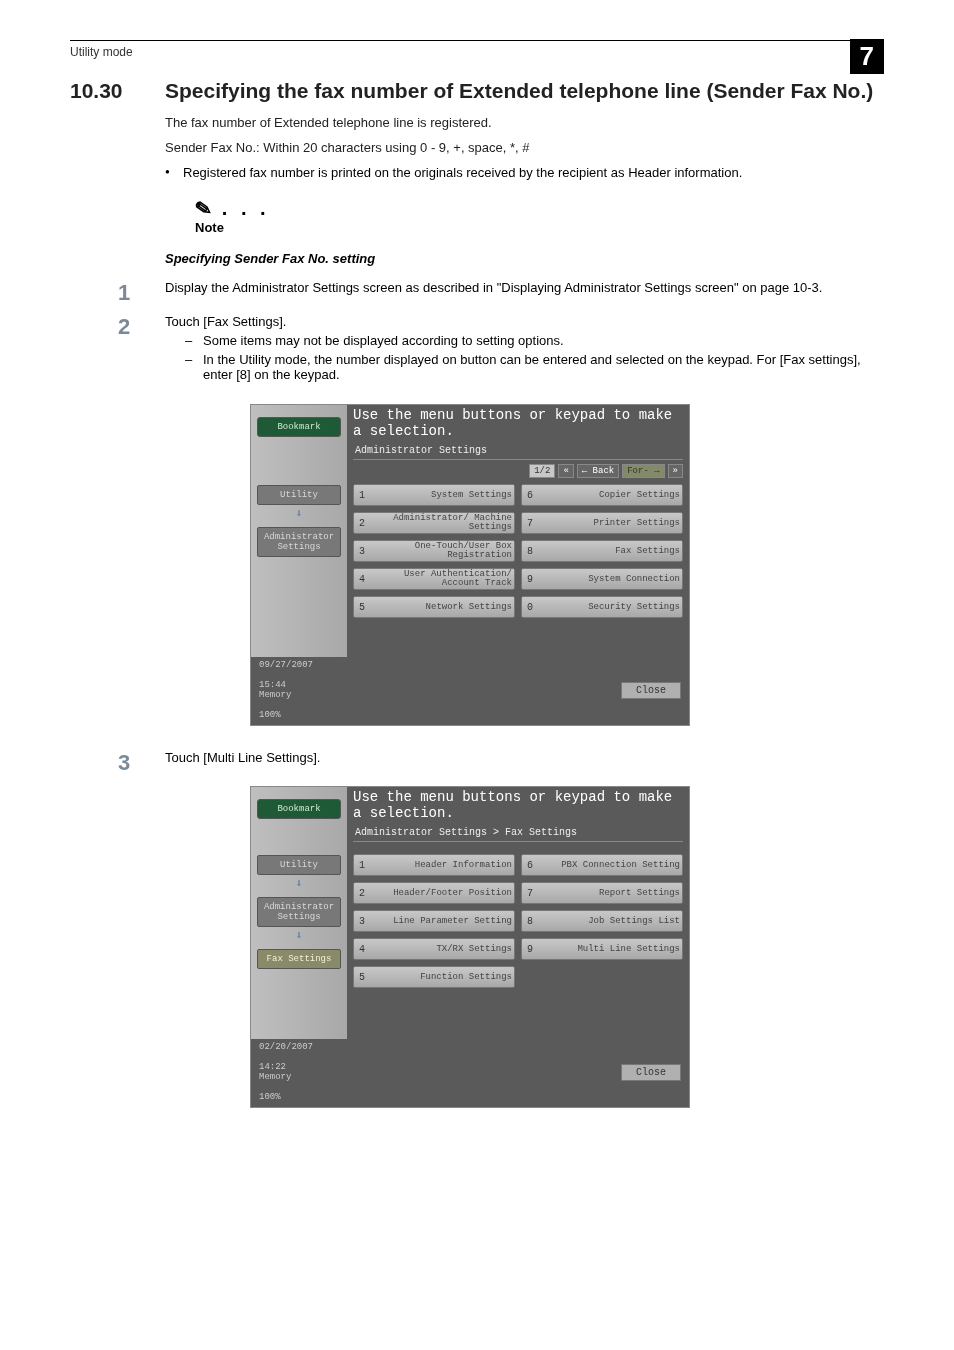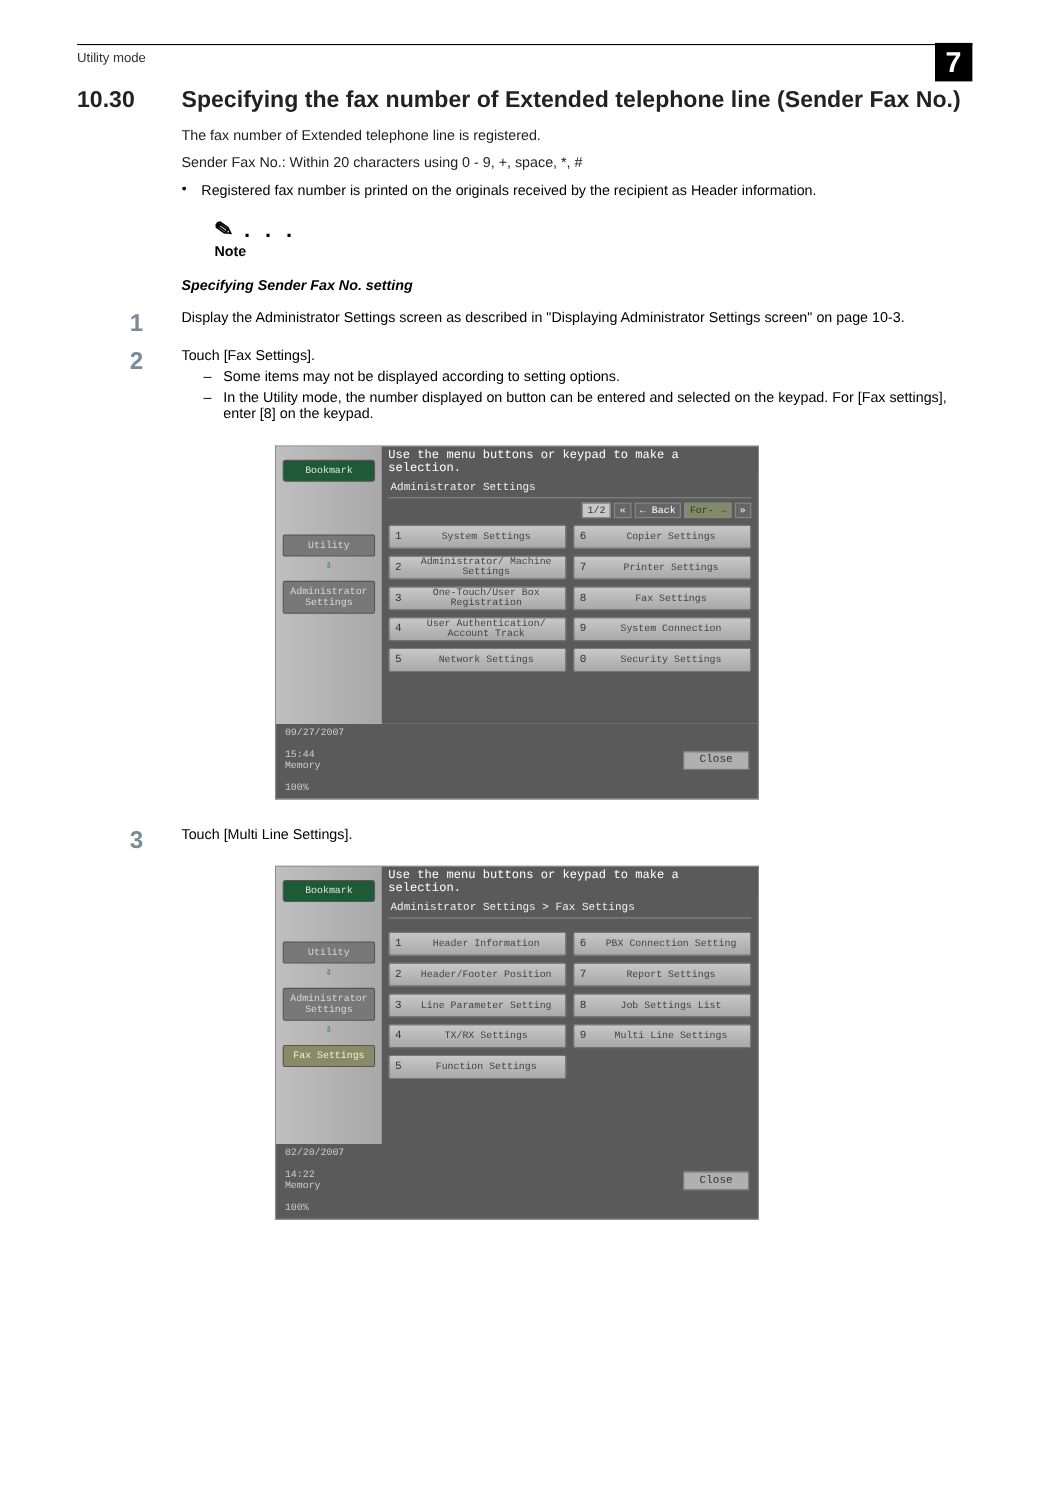--- a/index.html
+++ b/index.html
@@ -30,37 +30,37 @@
     .subhead { font-weight:bold; font-size:13px; margin-top:8px; margin-bottom:14px;font-style:italic; }
     .step-row { display:flex; align-items:flex-start; margin:6px 0 8px; }
     .step-num { width:95px; font-size:22px; font-weight:bold; color:#7b8a99; padding-left:48px; }
     .step-body { flex:1; font-size:13px; }
 
     .screen-wrap { margin:10px 0 24px 180px; }
     .screen {
       width:440px; background:#d3d3d3; border:1px solid #888;
       font-family:"Courier New",monospace; font-size:10px; color:#e8e8e8;
     }
-    .scr-top-hint { background:#5a5a5a; color:#fff; padding:2px 6px 0; font-size:11px; }
+    .scr-top-hint { background:#5a5a5a; color:#fff; padding:2px 6px 0; font-size:14px; }
     .scr-sidebar { float:left; width:96px; background:linear-gradient(90deg,#bfbfbf,#a8a8a8); min-height:252px; }
     .scr-main { overflow:hidden; background:#5a5a5a; min-height:252px; position:relative; }
     .scr-breadcrumb { color:#eee; padding:6px 8px 3px; font-size:10px; }
     .scr-rule { height:1px; background:#888; margin:0 6px; }
     .scr-navrow { display:flex; justify-content:flex-end; gap:3px; padding:4px 6px; }
     .chip { background:#c8c8c8; color:#333; border:1px solid #888; padding:1px 4px; font-size:9px; }
     .chip.dark { background:#666; color:#fff; }
     .chip.fwd { background:#828a6a; }
     .menu-area { display:flex; padding:2px 6px 6px; gap:6px; }
     .menu-col { flex:1; display:flex; flex-direction:column; gap:6px; }
     .menu-item {
       display:flex; align-items:center; height:22px;
       background:linear-gradient(#c8c8c8,#a8a8a8); border:1px solid #777; border-radius:2px;
     }
     .menu-item .num { width:16px; text-align:center; color:#333; font-size:10px; }
-    .menu-item .lbl { flex:1; text-align:center; color:#444; font-size:9px; line-height:1; padding:0 2px; }
+    .menu-item .lbl { flex:1; text-align:right; color:#444; font-size:9px; line-height:1; padding:0 2px; }
     .scr-foot { clear:both; display:flex; justify-content:space-between; align-items:center;
                 padding:3px 8px 5px; background:#5a5a5a; font-size:9px; }
     .foot-left span { display:block; color:#ccc; }
     .close-btn { background:#b0b0b0; border:1px solid #777; color:#333; padding:2px 14px; font-size:10px; }
     .sidebtn { margin:8px 6px; background:#787878; color:#d8d8d8; border:1px solid #555; border-radius:2px;
                text-align:center; font-size:9px; padding:4px 2px; }
     .sidebtn.bm { margin-top:12px; background:#1f5a36; color:#cfe8d3; border-radius:3px; }
     .sidearrow { text-align:center; color:#1c4f86; font-size:10px; margin-top:-6px; }
     .sidebtn.active { background:#8a8a68; color:#f0f0dc; }
     .pencil-icon { display:inline-block; transform:rotate(-10deg); margin-right:6px; }

